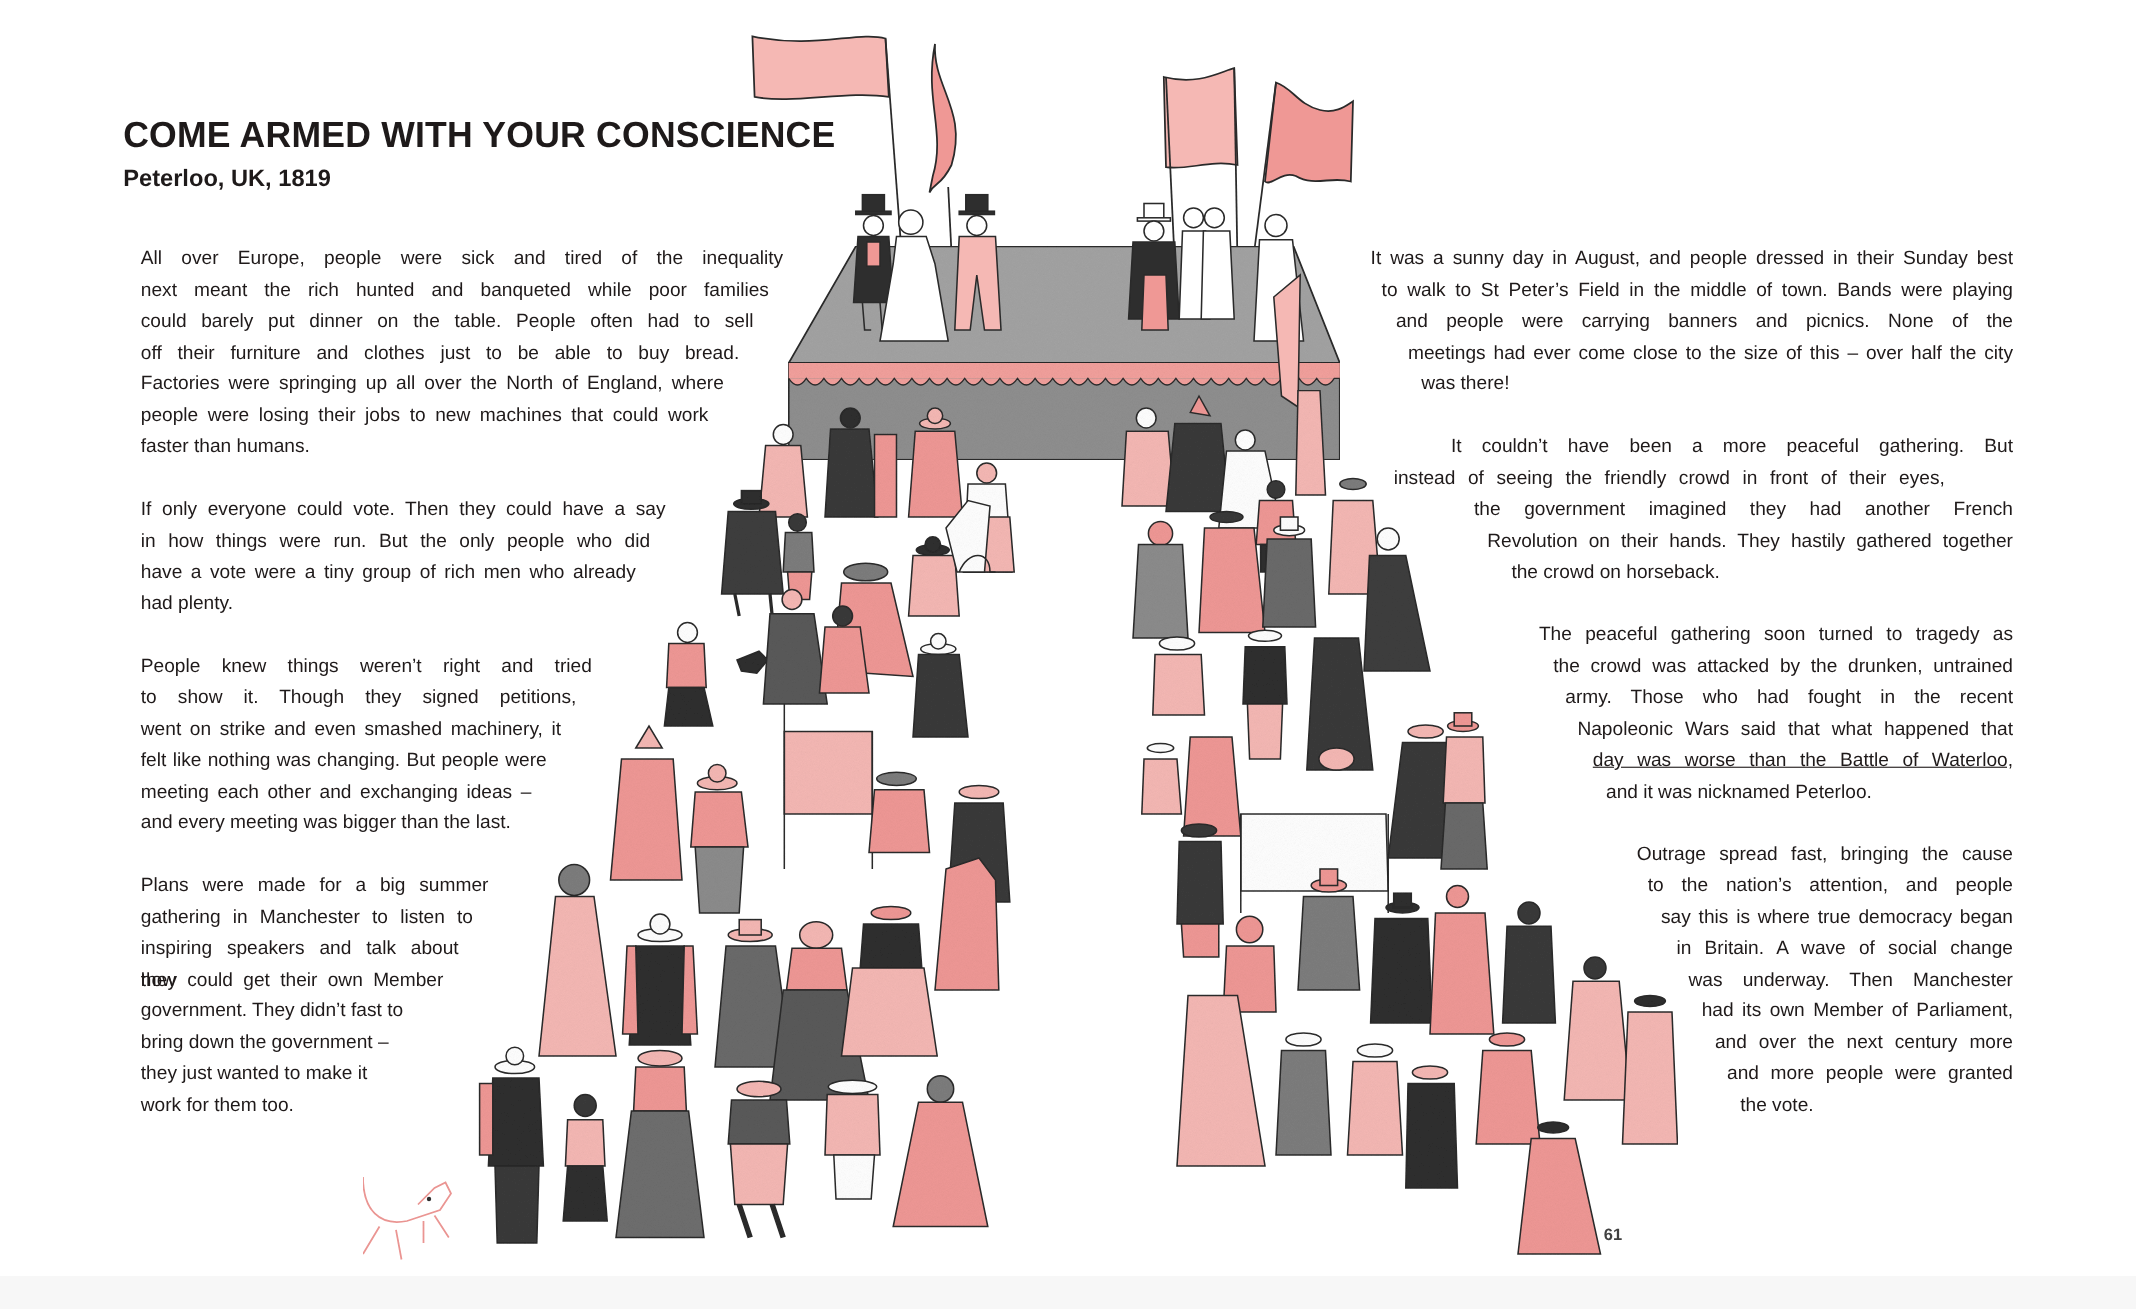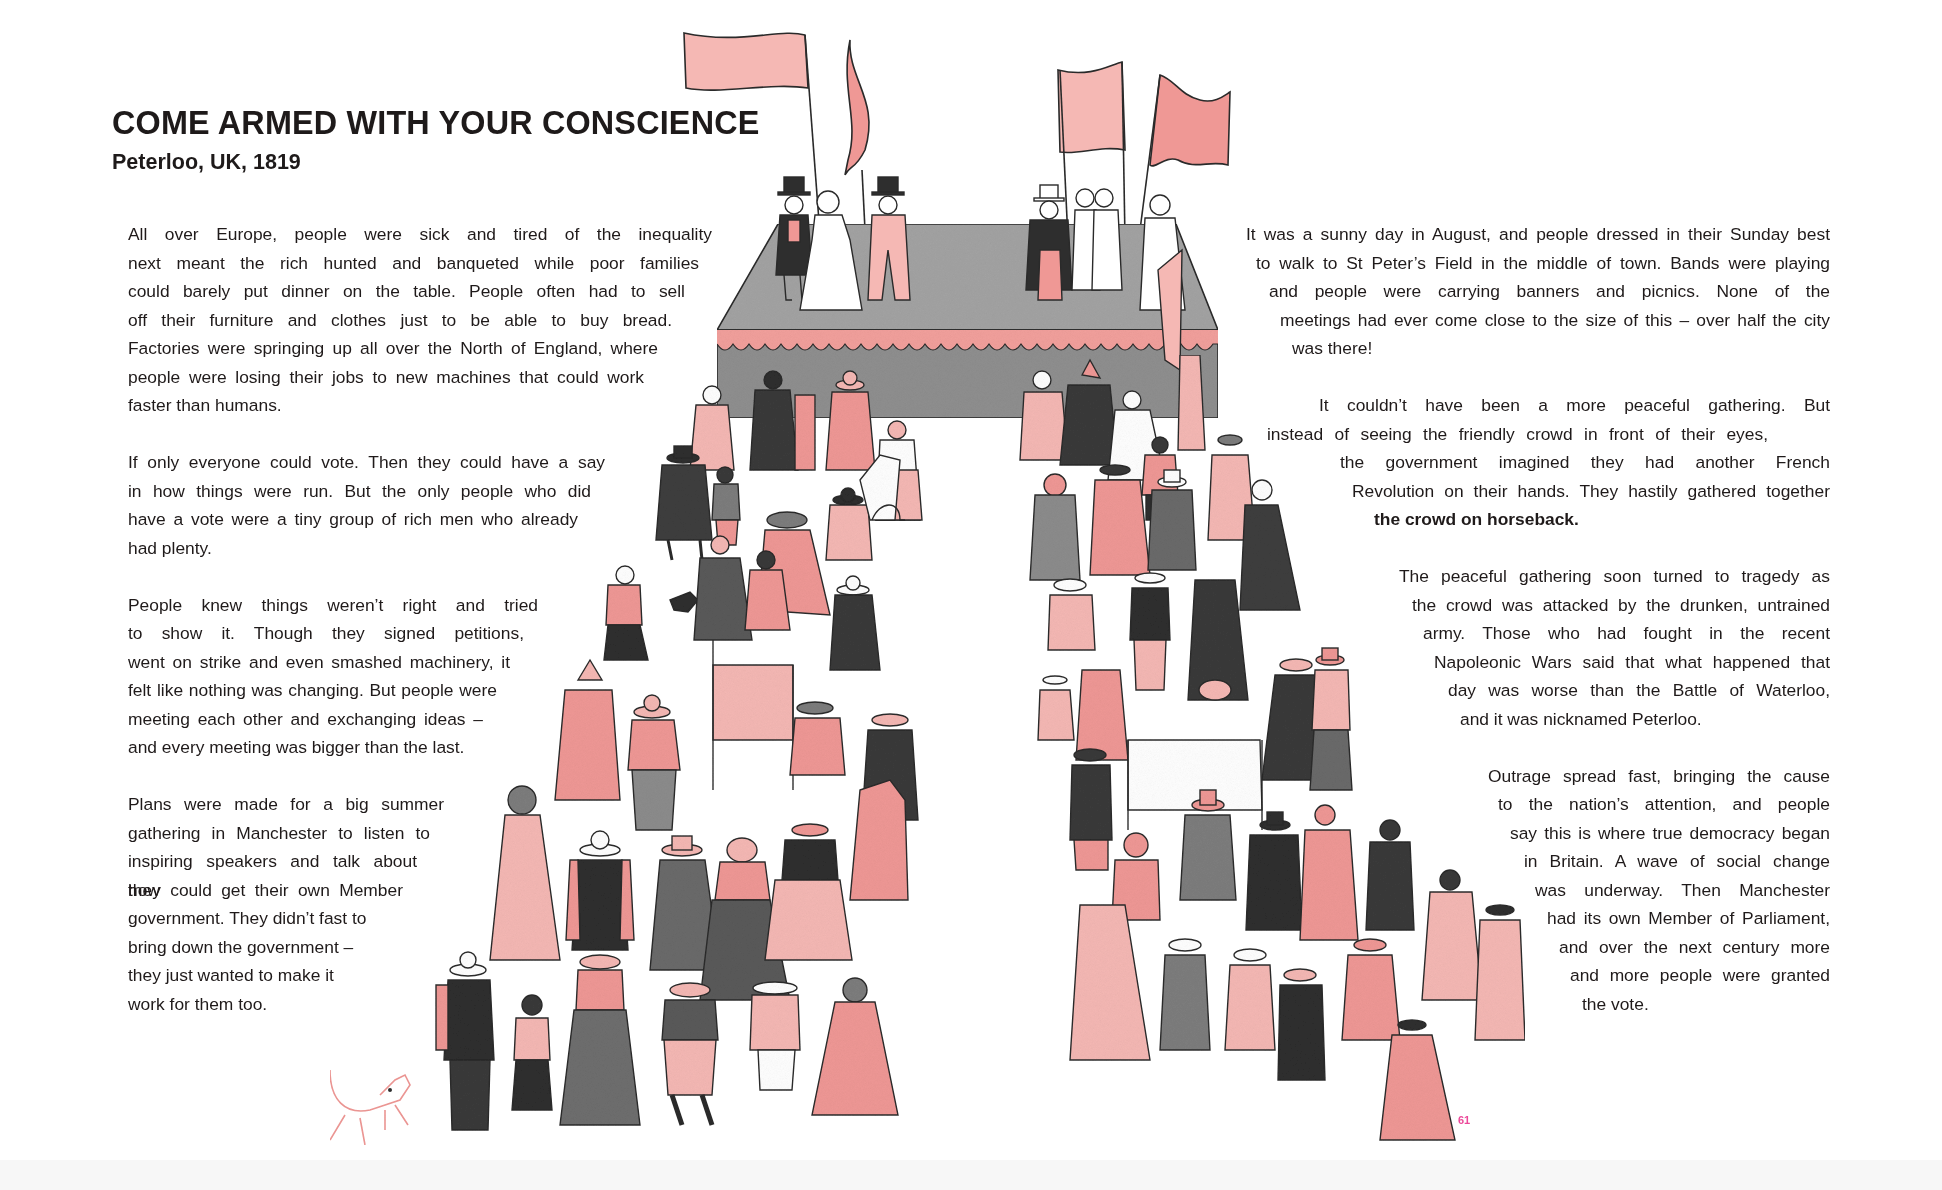--- a/index.html
+++ b/index.html
@@ -9,21 +9,21 @@
   .title{position:absolute;left:112px;top:104px;font-size:33px;font-weight:bold;letter-spacing:0.2px;
          white-space:nowrap;color:#1e1a1a;transform:scaleX(0.98);transform-origin:left;}
   .subtitle{position:absolute;left:112px;top:150px;font-size:21.5px;font-weight:bold;white-space:nowrap;color:#1e1a1a;}
   .col{position:absolute;font-size:17.4px;line-height:28.5px;color:#1f1a1a;}
   .line{display:block;height:28.5px;white-space:nowrap;overflow:visible;margin-left:16px;}
   .line.j{text-align:justify;text-align-last:justify;white-space:normal;}
   .para{margin:0 0 28.5px 0;}
   .left .line{}
   .right{left:1180px;width:650px;}
   .right .line{margin-left:auto;}
-  .pagenum{position:absolute;left:1458px;top:1114px;font-size:11px;font-weight:bold;color:#ec4899;}
+  .pagenum{position:absolute;left:1458px;top:1114px;font-size:15px;font-weight:bold;color:#404040;}
   svg.art{position:absolute;left:0;top:0;}
 </style>
 </head>
 <body>
 
 <div class="bottom-strip"></div>
 
 <svg class="art" width="1942" height="1190" viewBox="0 0 1942 1190">
   <defs>
     <filter id="grain" x="0" y="0" width="100%" height="100%">
@@ -428,28 +428,28 @@
       <span class="line j" style="width: 574px; margin-left: 76px;">to walk to St Peter’s Field in the middle of town. Bands were playing</span>
       <span class="line j" style="width: 561px; margin-left: 89px;">and people were carrying banners and picnics. None of the</span>
       <span class="line j" style="width: 550px; margin-left: 100px;">meetings had ever come close to the size of this – over half the city</span>
       <span class="line" style="margin-left: 112px;">was there!</span>
     </div>
     <div class="para">
       <span class="line j" style="width: 511px; margin-left: 139px;">It couldn’t have been a more peaceful gathering. But</span>
       <span class="line j" style="width: 501px; margin-left: 87px;">instead of seeing the friendly crowd in front of their eyes,</span>
       <span class="line j" style="width: 490px; margin-left: 160px;">the government imagined they had another French</span>
       <span class="line j" style="width: 478px; margin-left: 172px;">Revolution on their hands. They hastily gathered together</span>
-      <span class="line" style="margin-left: 194px; font-weight: bold;">the crowd on horseback.</span>
+      <span class="line" style="margin-left: 194px;">the crowd on horseback.</span>
     </div>
     <div class="para">
       <span class="line j" style="width: 431px; margin-left: 219px;">The peaceful gathering soon turned to tragedy as</span>
       <span class="line j" style="width: 418px; margin-left: 232px;">the crowd was attacked by the drunken, untrained</span>
       <span class="line j" style="width: 407px; margin-left: 243px;">army. Those who had fought in the recent</span>
       <span class="line j" style="width: 396px; margin-left: 254px;">Napoleonic Wars said that what happened that</span>
-      <span class="line j" style="width: 382px; margin-left: 268px;">day was worse than the Battle of Waterloo,</span>
+      <span class="line j" style="width: 382px; margin-left: 268px; text-decoration: underline;">day was worse than the Battle of Waterloo,</span>
       <span class="line" style="margin-left: 280px;">and it was nicknamed Peterloo.</span>
     </div>
     <div class="para">
       <span class="line j" style="width: 342px; margin-left: 308px;">Outrage spread fast, bringing the cause</span>
       <span class="line j" style="width: 332px; margin-left: 318px;">to the nation’s attention, and people</span>
       <span class="line j" style="width: 320px; margin-left: 330px;">say this is where true democracy began</span>
       <span class="line j" style="width: 306px; margin-left: 344px;">in Britain. A wave of social  change</span>
       <span class="line j" style="width: 295px; margin-left: 355px;">was underway. Then Manchester</span>
       <span class="line j" style="width: 283px; margin-left: 367px;">had its own Member of Parliament,</span>
       <span class="line j" style="width: 271px; margin-left: 379px;">and over the next century more</span>

